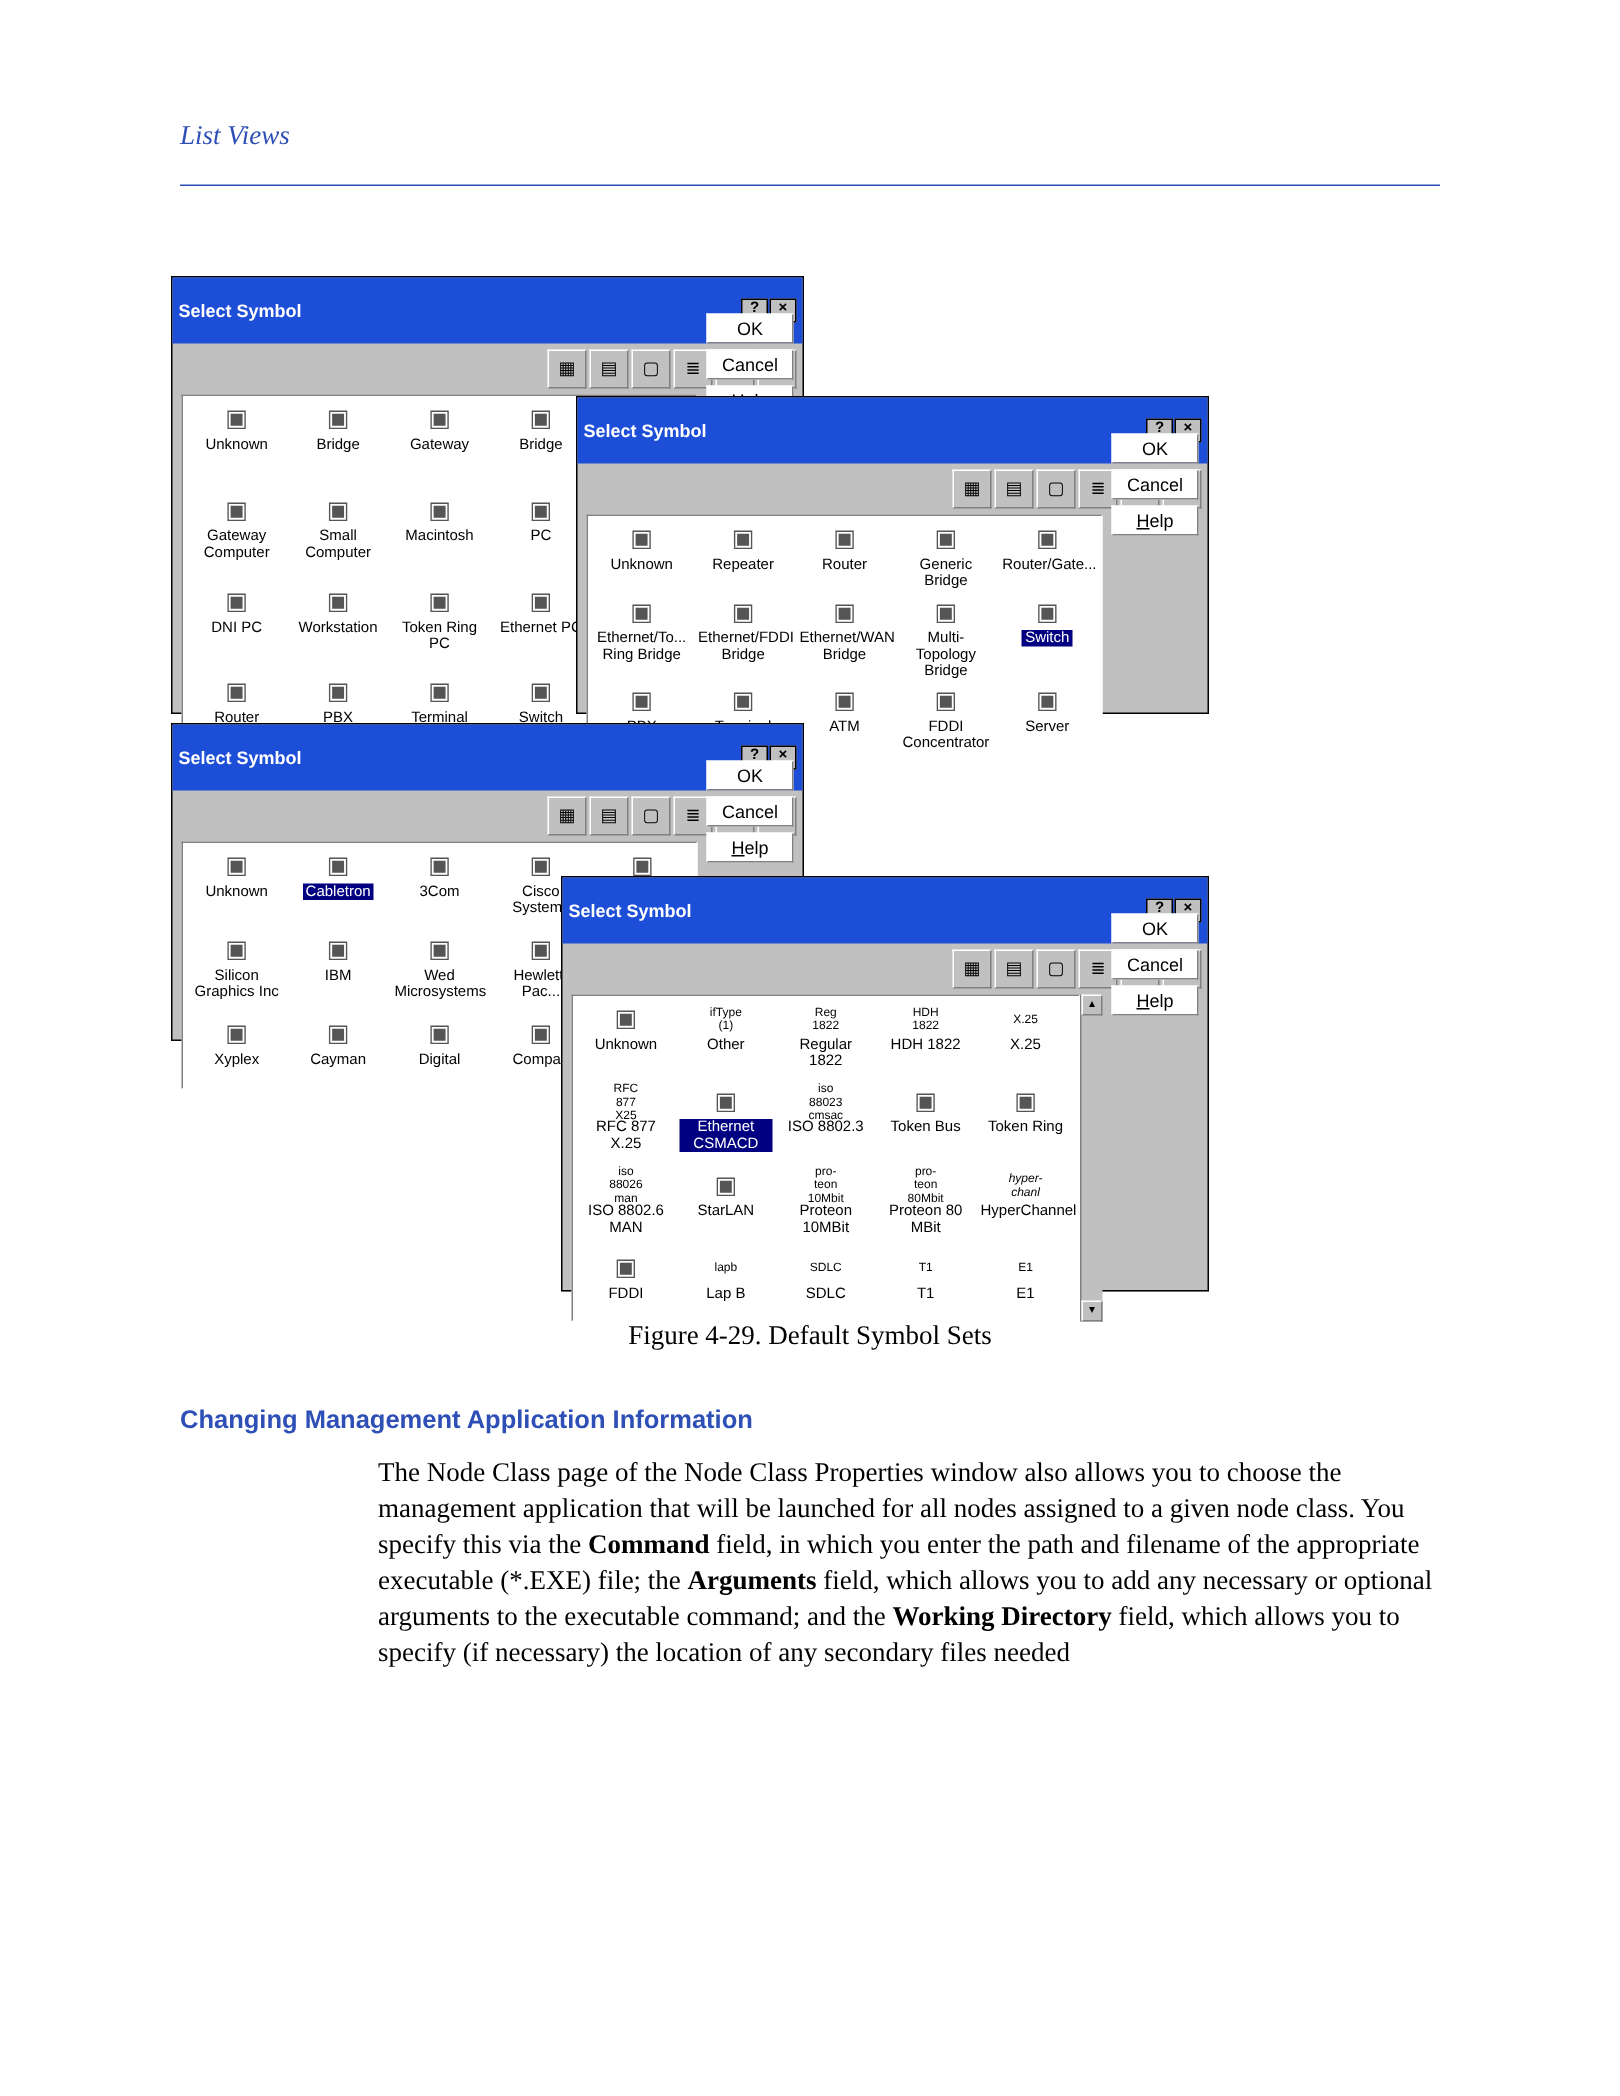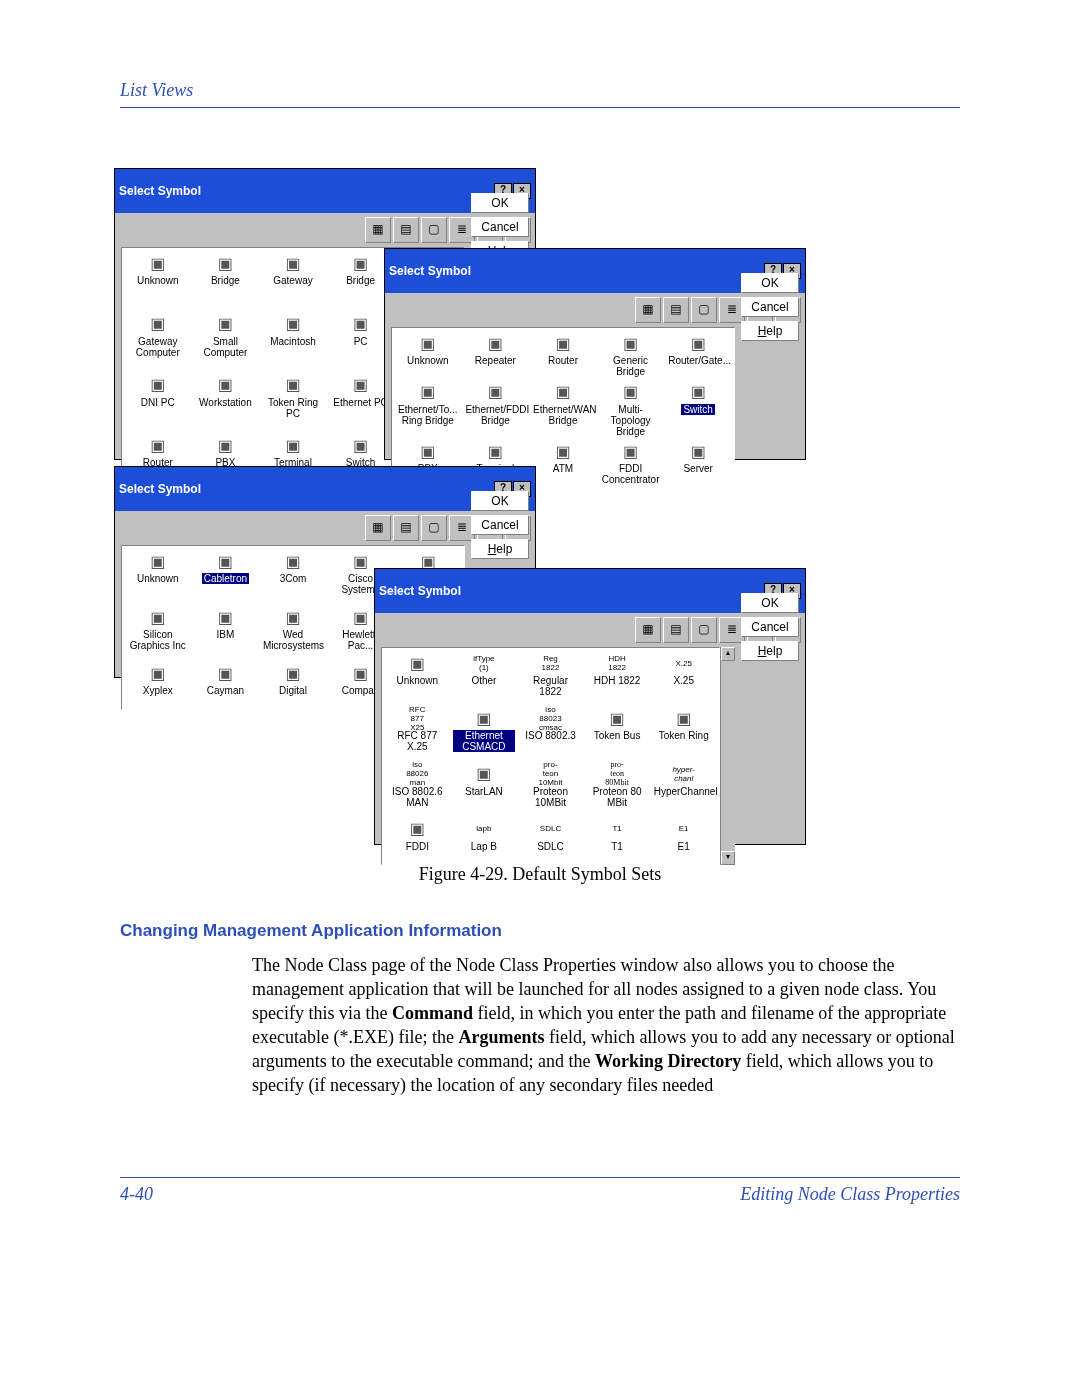--- a/index.html
+++ b/index.html
@@ -11,21 +11,21 @@
   }
   .page {
     padding: 80px 120px 60px 120px;
     box-sizing: border-box;
   }
   .header-line {
     color: #2d4fb6;
     font-style: italic;
     font-size: 18px;
     border-bottom: 1.5px solid #2d4fb6;
-    padding-bottom: 6px;
+    padding-bottom: 22px;
     margin-bottom: 60px;
   }
   .figure-area {
     position: relative;
     height: 680px;
     margin-left: -6px;
   }
   .dlg {
     position: absolute;
     background: #c0c0c0;
@@ -477,21 +477,21 @@
             </div>
             <div class="cell">
               <div class="ic">▣</div>
               <div class="lbl">StarLAN</div>
             </div>
             <div class="cell">
               <div class="ic" style="font-size: 8px; color: rgb(0, 0, 0); line-height: 9px; text-align: center; white-space: normal;">pro-teon 10Mbit</div>
               <div class="lbl">Proteon 10MBit</div>
             </div>
             <div class="cell">
-              <div class="ic" style="font-size: 8px; color: rgb(0, 0, 0); line-height: 9px; text-align: center; white-space: normal; font-family: Liberation Serif, serif;">pro-teon 80Mbit</div>
+              <div class="ic" style="font-size: 8px; color: rgb(0, 0, 0); line-height: 9px; text-align: center; white-space: normal;">pro-teon 80Mbit</div>
               <div class="lbl">Proteon 80 MBit</div>
             </div>
             <div class="cell">
               <div class="ic" style="font-size: 8px; color: rgb(0, 0, 0); line-height: 9px; text-align: center; white-space: normal; font-style: italic;">hyper-chanl</div>
               <div class="lbl">HyperChannel</div>
             </div>
             <div class="cell">
               <div class="ic">▣</div>
               <div class="lbl">FDDI</div>
             </div>
@@ -519,17 +519,13 @@
       </div>
     </div>
 
   </div>
 
   <div class="caption">Figure 4-29.  Default Symbol Sets</div>
 
   <div class="section-hdr">Changing Management Application Information</div>
   <div class="body-text" id="para">The Node Class page of the Node Class Properties window also allows you to choose the management application that will be launched for all nodes assigned to a given node class. You specify this via the <b>Command</b> field, in which you enter the path and filename of the appropriate executable (*.EXE) file; the <b>Arguments</b> field, which allows you to add any necessary or optional arguments to the executable command; and the <b>Working Directory</b> field, which allows you to specify (if necessary) the location of any secondary files needed</div>
 
-  <div class="footer">
-    <span>4-40</span>
-    <span>Editing Node Class Properties</span>
-  </div>
 </div>
 
 </body></html>

